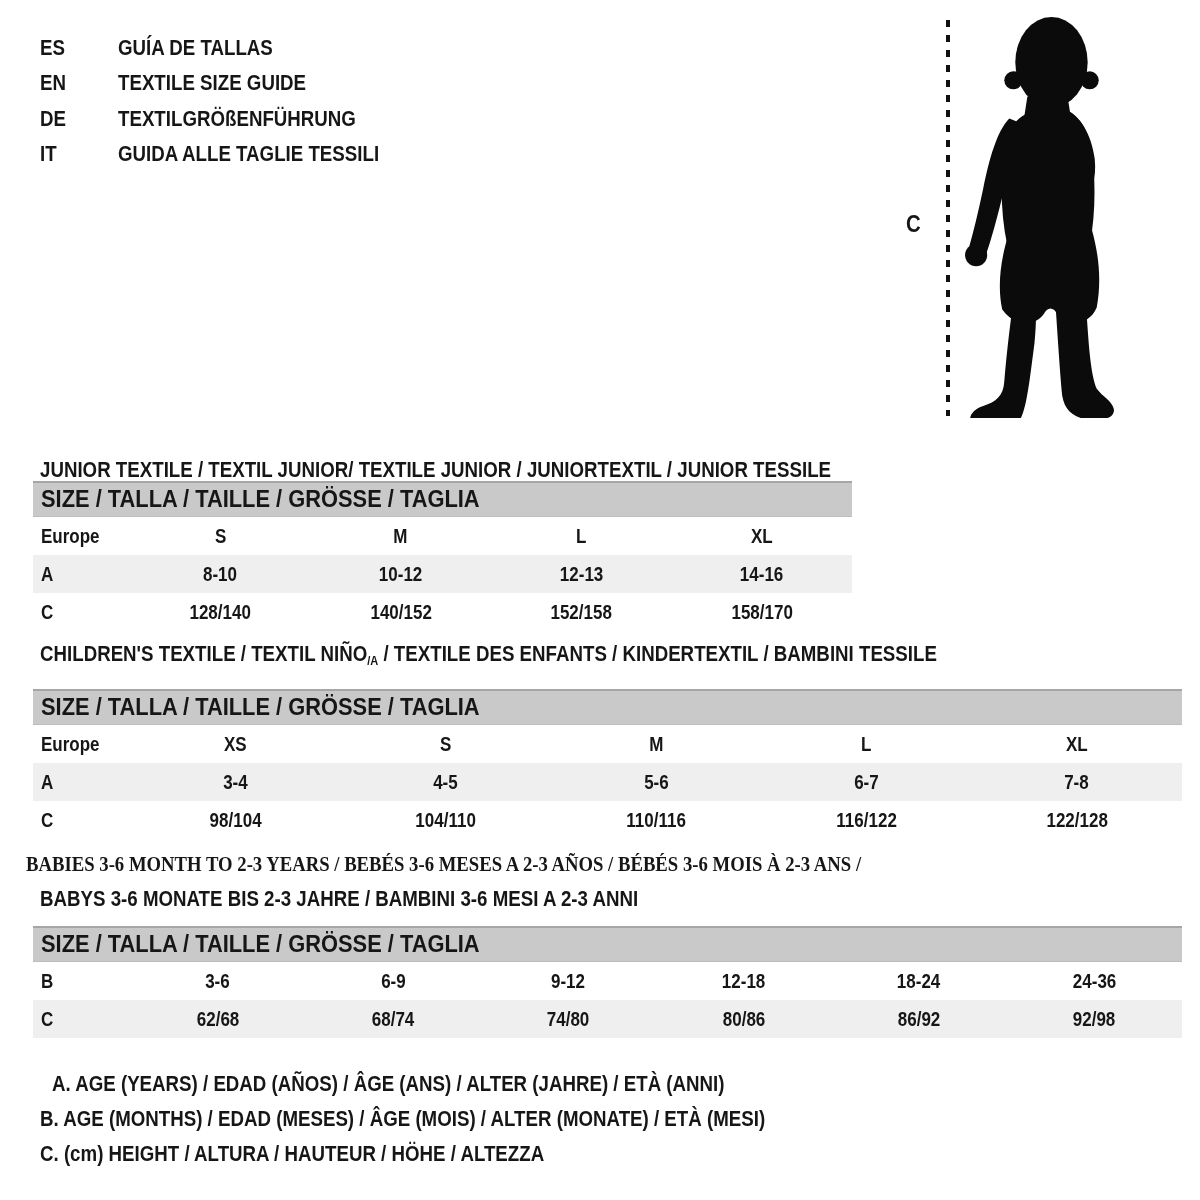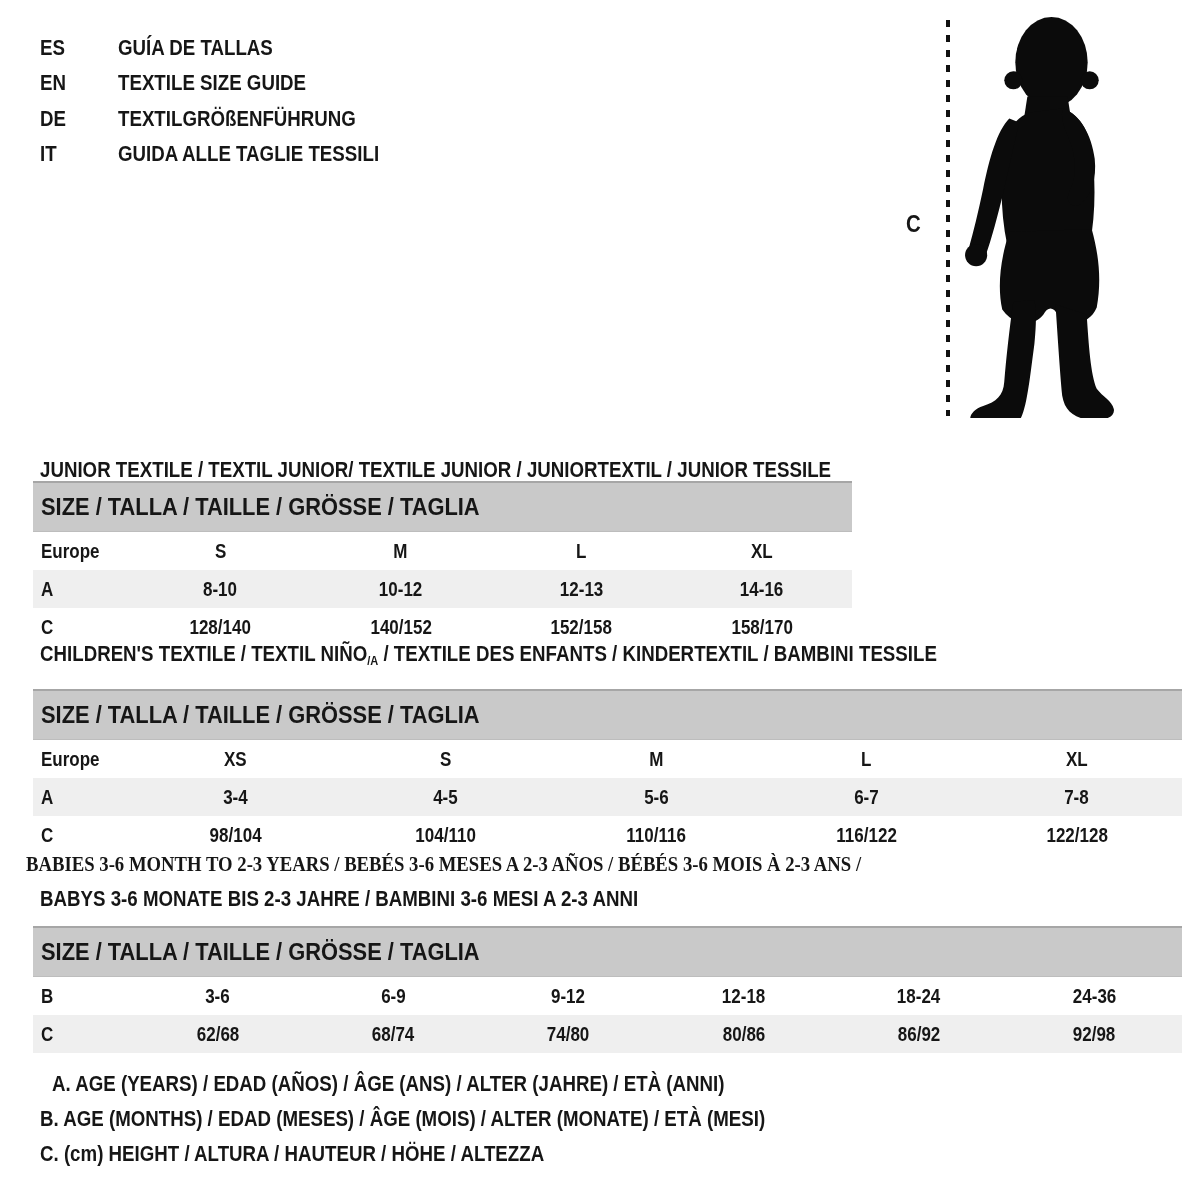--- a/index.html
+++ b/index.html
@@ -27,21 +27,21 @@
   .figure-label{left:906px;top:210px;font-size:24px;}
   .silhouette{left:962px;top:16px;}
 
   
   .sec-title{font-size:22px;line-height:26px;}
   .sub{font-size:13px;position:relative;top:4px;}
 
   
   .tbl{position:absolute;left:33px;}
   .size-bar{
-    box-sizing:border-box;height:51px;background:#c9c9c9;
+    box-sizing:border-box;height:36px;background:#c9c9c9;
     border-top:2px solid #a6a6a6;border-bottom:1px solid #bdbdbd;
     display:flex;align-items:center;padding-left:8px;font-size:23px;
   }
   .trow{display:grid;align-items:center;height:38px;font-size:20px;}
   .trow.shaded{background:#efefef;}
   .tcell{text-align:center;overflow:visible;}
   .tcell.first{text-align:left;padding-left:8px;}
 
   
   .legend-line{font-size:22px;}

